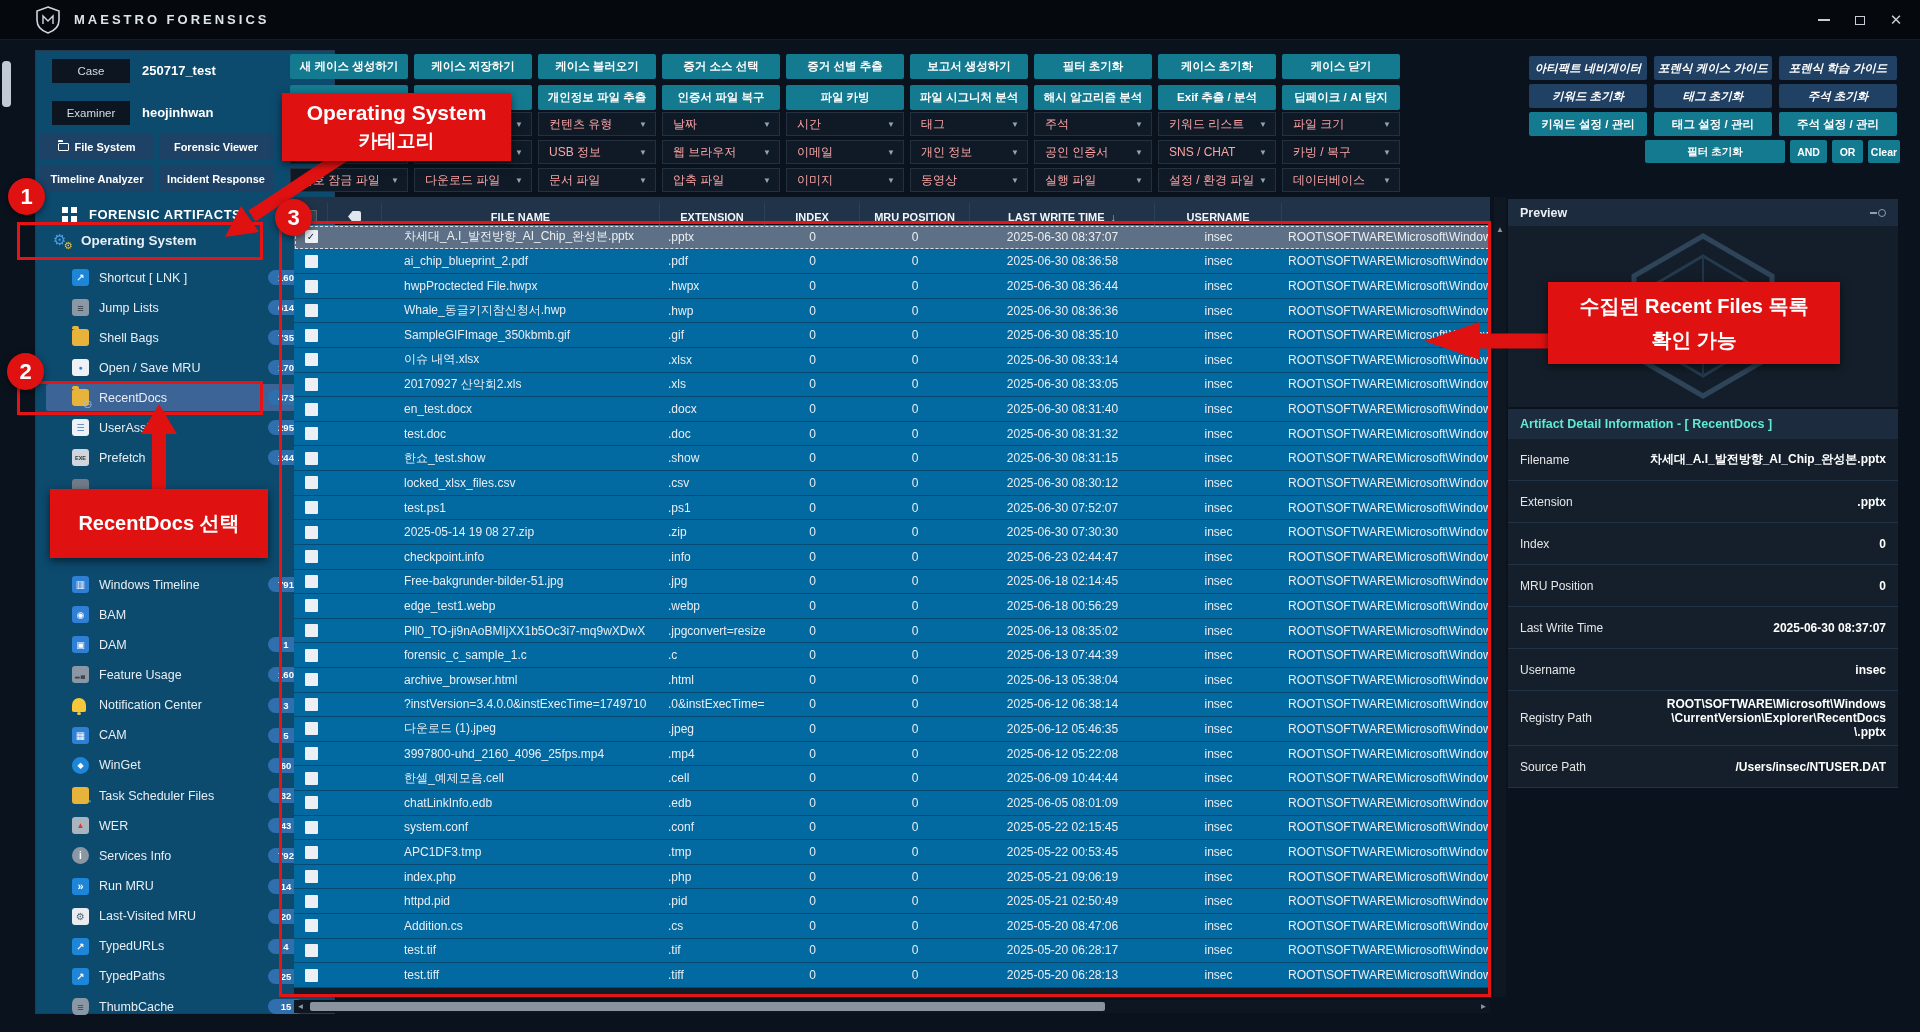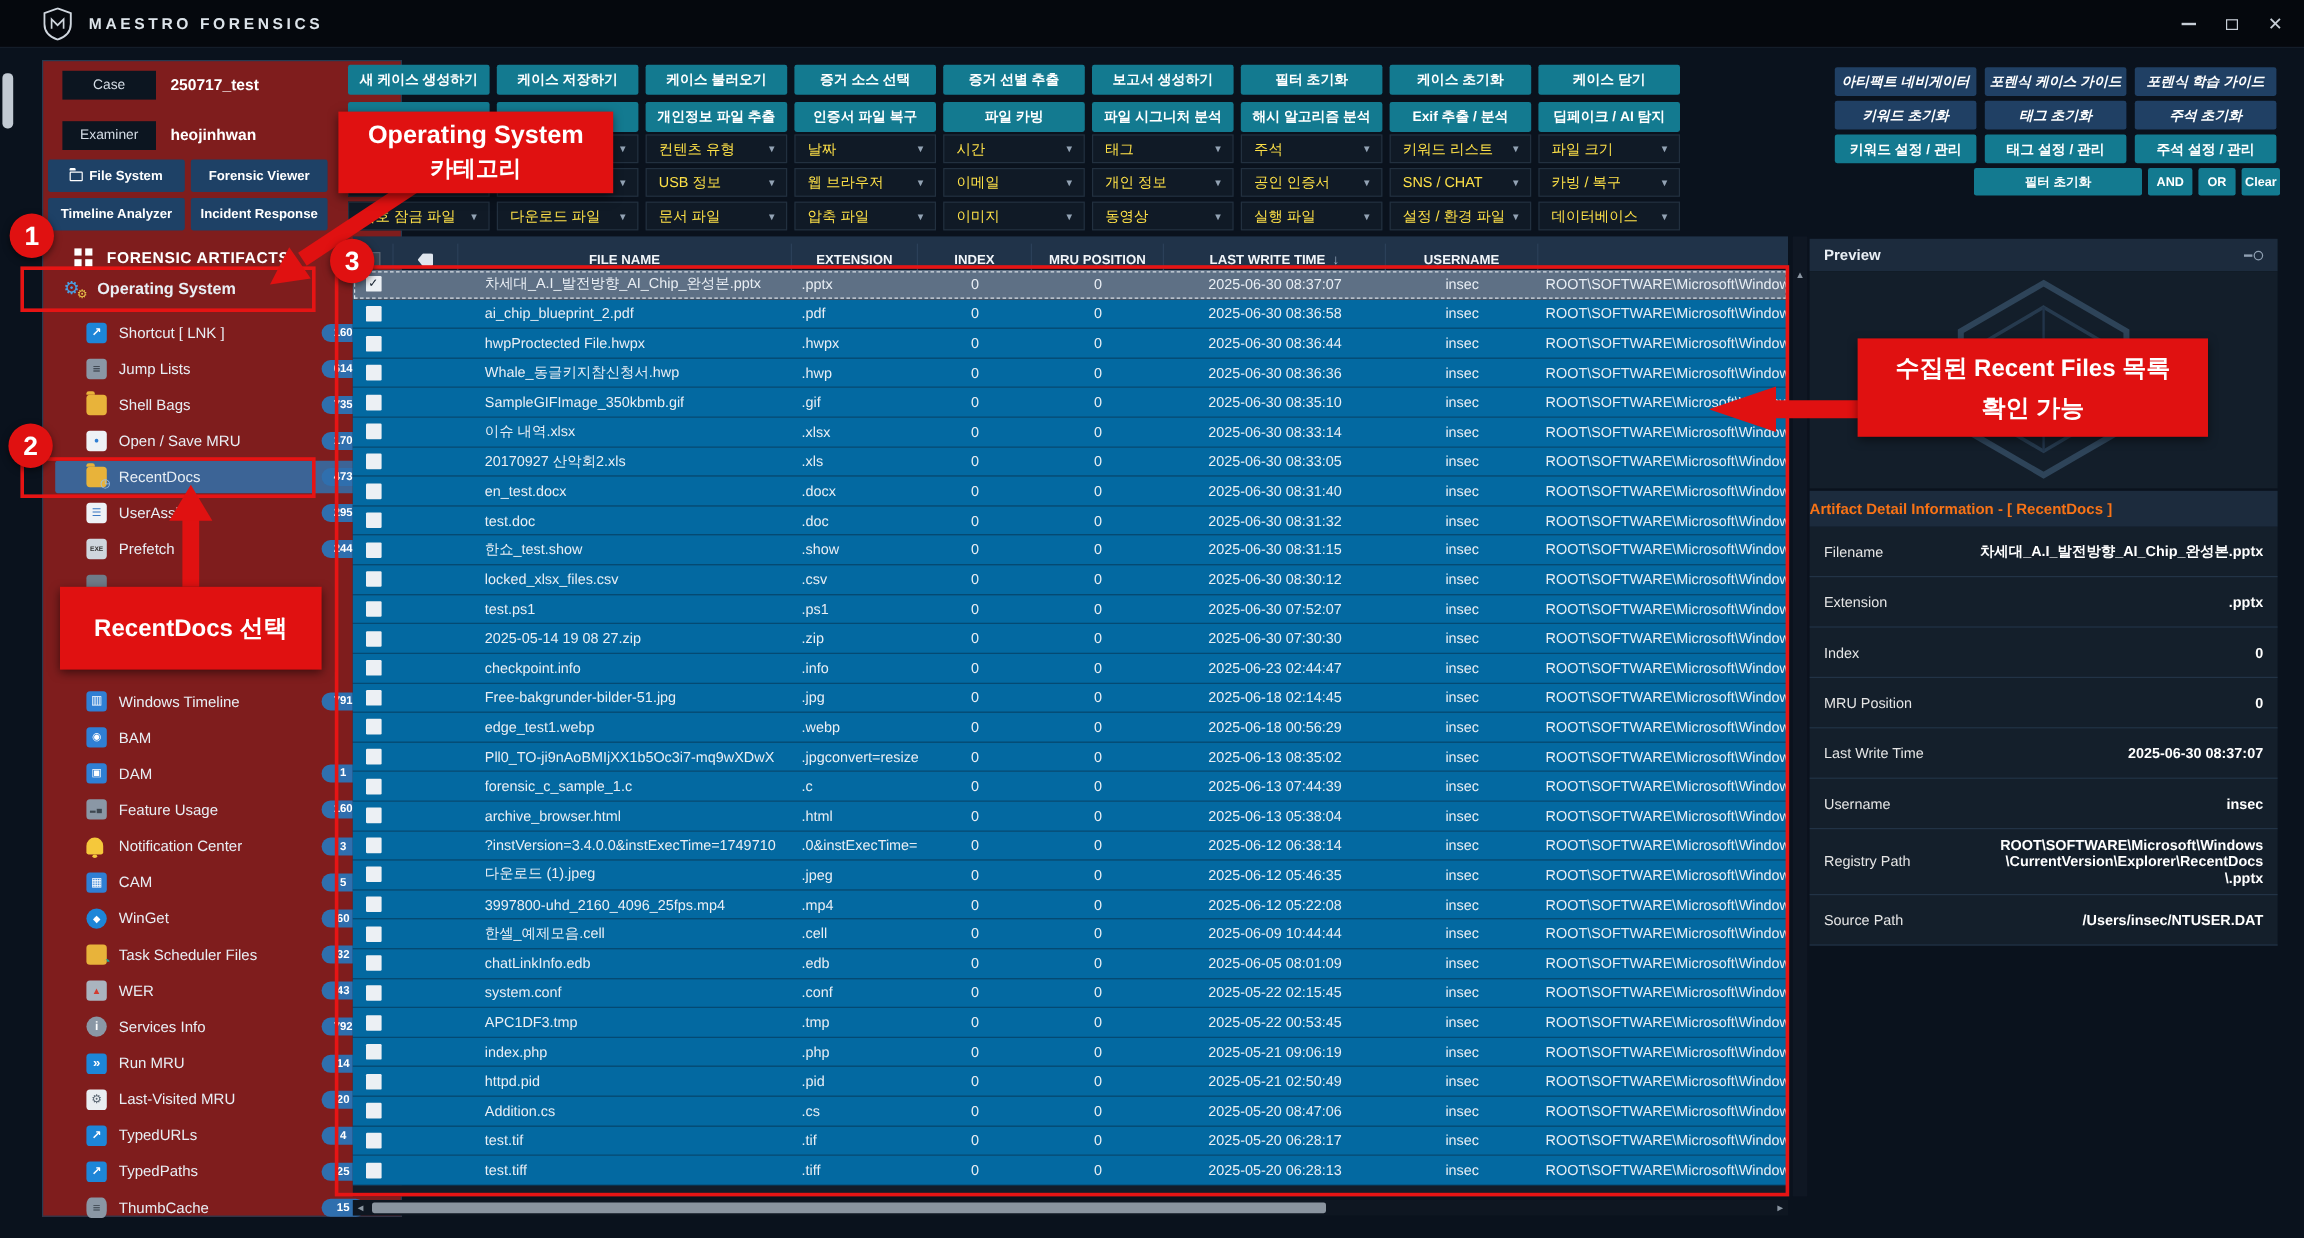--- a/index.html
+++ b/index.html
@@ -9,21 +9,21 @@
   
   #titlebar{position:absolute;left:0;top:0;width:1920px;height:40px;background:#05080d;border-bottom:1px solid #141d29;display:flex;align-items:center;}
   #logo{position:absolute;left:36px;top:6px;width:24px;height:28px;}
   #apptitle{position:absolute;left:74px;top:0;line-height:40px;font-size:13px;font-weight:bold;letter-spacing:3px;color:#dde4ea;}
   #winbtns{position:absolute;right:6px;top:0;height:40px;display:flex;}
   .wbtn{width:36px;height:40px;display:flex;align-items:center;justify-content:center;color:#c7ced6;font-size:15px;cursor:default;}
   .wb-min{width:12px;height:2px;background:#c7ced6;display:inline-block;}
   .wb-max{width:10px;height:9px;border:1.5px solid #c7ced6;display:inline-block;}
 
   
-  #sidebar{position:absolute;left:35px;top:50px;width:300px;height:964px;background:#7f1d1d;border:1px solid #263a50;}
+  #sidebar{position:absolute;left:35px;top:50px;width:300px;height:964px;background:#0c4a6e;border:1px solid #263a50;}
   .fieldbox{position:absolute;left:16px;width:78px;height:24px;background:#0c1520;color:#d5dde6;font-size:11.5px;text-align:center;line-height:24px;}
   .fieldval{position:absolute;left:106px;height:24px;line-height:24px;font-size:13px;font-weight:bold;color:#fff;}
   .navbtn{position:absolute;width:114px;height:27px;background:#1e4166;border-radius:2px;color:#fff;font-size:11px;font-weight:bold;display:flex;align-items:center;justify-content:center;gap:5px;}
   .i-folder{display:inline-block;width:11px;height:8px;border:1.5px solid #fff;border-radius:1px;position:relative;}
   .i-folder::before{content:"";position:absolute;left:-1px;top:-4px;width:5px;height:2px;background:#fff;border-radius:1px 1px 0 0;}
   #fa-head{position:absolute;left:26px;top:150px;height:26px;display:flex;align-items:center;gap:12px;}
   .gridico{display:inline-block;width:15px;height:15px;position:relative;}
   .gridico i{position:absolute;width:6px;height:6px;background:#fff;}
   .gridico i:nth-child(1){left:0;top:0}.gridico i:nth-child(2){right:0;top:0}.gridico i:nth-child(3){left:0;bottom:0}.gridico i:nth-child(4){right:0;bottom:0}
   #fa-title{font-size:13px;font-weight:bold;color:#fff;letter-spacing:.5px;}
@@ -66,21 +66,21 @@
   .lastvisited-icon{background:#e9edf1;}.lastvisited-icon::before{content:"⚙";color:#5a6673;font-size:10px;}
   .thumbcache-icon{background:#8a97a5;border-radius:4px/6px;}.thumbcache-icon::before{content:"≡";color:#36404a;font-weight:bold;}
   #side-scroll-up{position:absolute;right:3px;top:180px;width:12px;height:13px;color:#8a95a1;font-size:8px;text-align:center;line-height:13px;}
   #side-thumb{position:absolute;right:4px;top:419px;width:9px;height:223px;background:#7e8b99;border-radius:4px;}
 
   
   .btnrow{position:absolute;left:290px;width:1110px;height:25px;display:flex;gap:6px;}
   .tbtn{flex:1;background:#137a90;border-radius:2px;color:#fff;font-size:11.5px;font-weight:bold;display:flex;align-items:center;justify-content:center;white-space:nowrap;overflow:hidden;}
   .fltrow{position:absolute;left:290px;width:1110px;height:24px;display:flex;gap:6px;}
   .fdrop{flex:1;background:#101a26;border:1px solid #22303f;display:flex;align-items:center;overflow:hidden;}
-  .flab{margin-left:10px;font-size:12px;color:#fde047;white-space:nowrap;flex:1;}
+  .flab{margin-left:10px;font-size:12px;color:#fca5a5;white-space:nowrap;flex:1;}
   .caret{margin-right:8px;font-size:8px;color:#93a3b4;}
 
   
   #thead{position:absolute;left:294px;top:197px;width:1196px;height:27px;background:#203349;display:flex;align-items:center;}
   .th{height:100%;display:flex;align-items:center;justify-content:center;font-size:11px;font-weight:bold;color:#f2f6fa;border-right:1px solid #2b4059;flex:none;margin-top:12px;}
   .td{height:100%;display:flex;align-items:center;font-size:12px;color:#e9eef4;overflow:hidden;white-space:nowrap;flex:none;}
   .c-cb{width:34px;justify-content:center;}
   .c-tag{width:54px;justify-content:center;}
   .c-fn{width:278px;padding-left:22px;}
   .c-ext{width:105px;padding-left:8px;}
@@ -122,21 +122,21 @@
   .mag{position:relative;width:16px;height:16px;margin-right:10px;flex:none;}
   .mag::before{content:"";position:absolute;left:1px;top:1px;width:8px;height:8px;border:2px solid #c6d0da;border-radius:50%;}
   .mag::after{content:"";position:absolute;left:10px;top:10px;width:5px;height:2px;background:#c6d0da;transform:rotate(45deg);}
   #pv-head{position:absolute;left:1508px;top:199px;width:390px;height:27px;background:#1c2b3d;display:flex;align-items:center;}
   #pv-head .hlab{margin-left:12px;font-size:12.5px;font-weight:bold;color:#e9eff5;flex:1;}
   .pinico{position:relative;width:16px;height:10px;margin-right:12px;}
   .pinico::before{content:"";position:absolute;left:0;top:4px;width:7px;height:2px;background:#8fa0b2;}
   .pinico::after{content:"";position:absolute;right:0;top:1px;width:6px;height:6px;border:1.5px solid #8fa0b2;border-radius:50%;}
   #pv-body{position:absolute;left:1508px;top:226px;width:390px;height:181px;background:#131e2a;overflow:hidden;}
   #ad-head{position:absolute;left:1508px;top:409px;width:390px;height:30px;background:#1c2b3d;display:flex;align-items:center;}
-  #ad-head .hlab{font-size:12.5px;font-weight:bold;color:#f97316;}
+  #ad-head .hlab{margin-left:12px;font-size:12.5px;font-weight:bold;color:#5eead4;}
   #details{position:absolute;left:1508px;top:439px;width:390px;background:#141f2b;}
   .drow{display:flex;border-bottom:1px solid #223346;min-height:42px;align-items:center;}
   .dlab{width:120px;padding-left:12px;font-size:12px;color:#e5e5e5;flex:none;}
   .dval{flex:1;text-align:right;padding:6px 12px 6px 0;font-size:12px;font-weight:bold;color:#fff;white-space:pre-line;word-break:break-all;}
 
   
   .redbox{position:absolute;border:3px solid #e61414;pointer-events:none;}
   .callout{position:absolute;background:#e01111;color:#fff;font-weight:bold;text-align:center;box-shadow:0 3px 8px rgba(0,0,0,.55);display:flex;flex-direction:column;justify-content:center;z-index:50;}
   .numcirc{position:absolute;width:37px;height:37px;border-radius:50%;background:#e01111;color:#fff;font-size:22px;font-weight:bold;display:flex;align-items:center;justify-content:center;box-shadow:0 2px 6px rgba(0,0,0,.5);z-index:51;}
   #arrows{position:absolute;left:0;top:0;width:1920px;height:1032px;pointer-events:none;z-index:49;}

